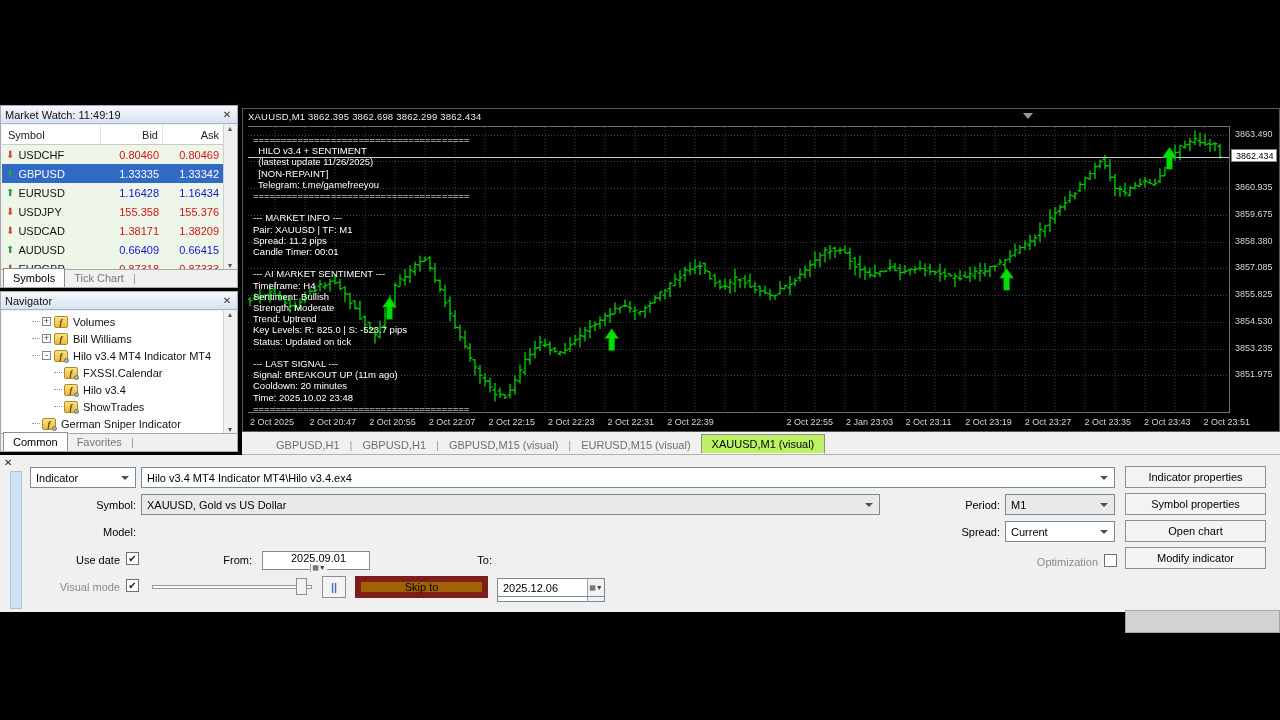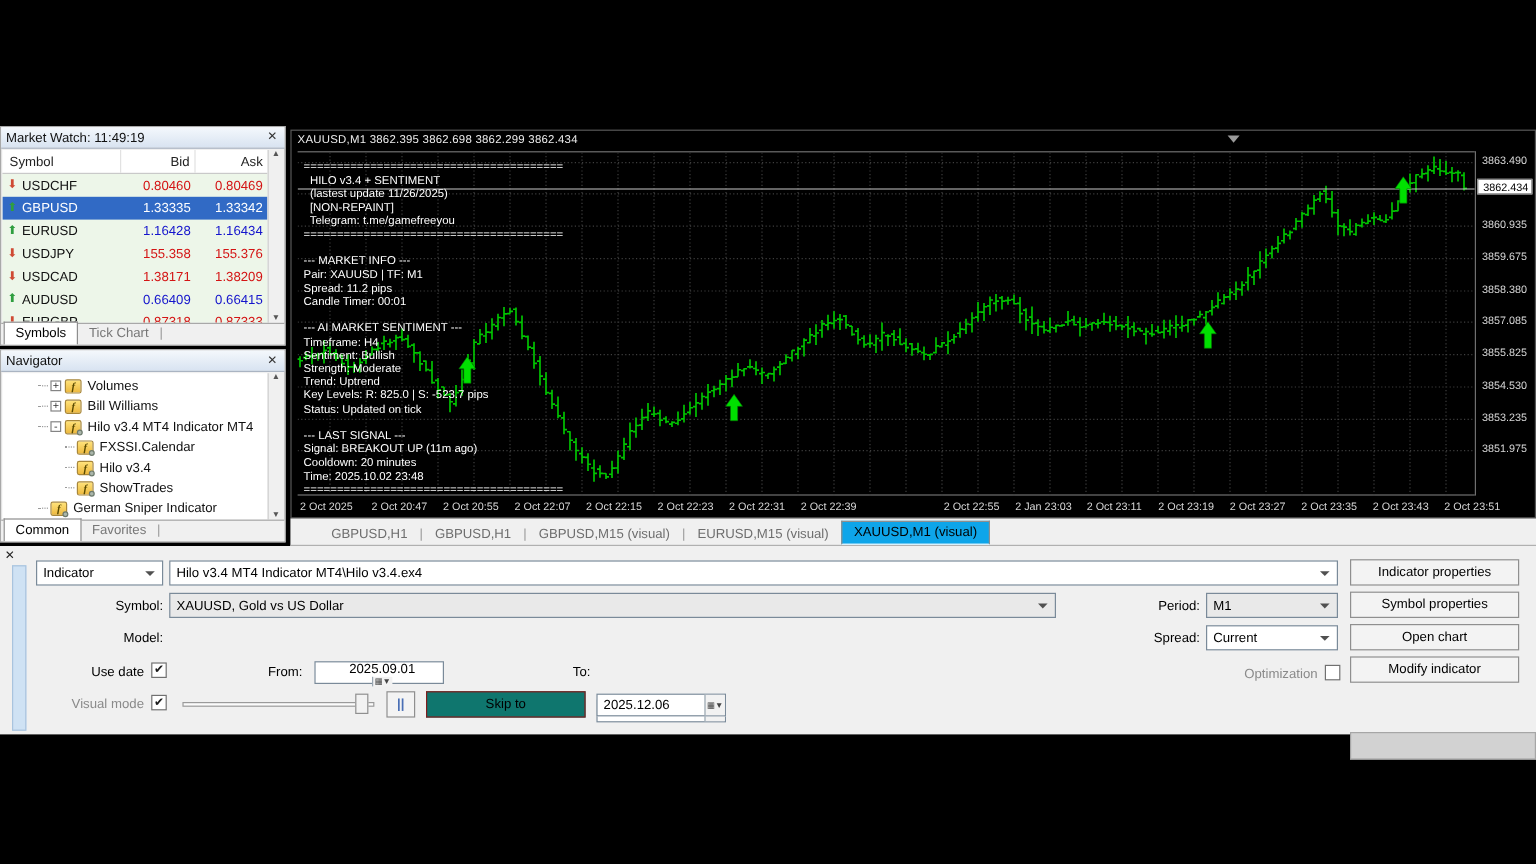--- a/index.html
+++ b/index.html
@@ -62,21 +62,21 @@
           font-size:9px;color:#000;text-align:left;padding:1px 0 0 4px;}
   #time-axis{position:absolute;left:5px;top:305px;width:981px;height:18px;}
   .tlabel{position:absolute;top:3px;font-size:9px;color:#d6d6d6;white-space:nowrap;}
   #shift-marker{position:absolute;left:780px;top:4px;width:0;height:0;border-left:5px solid transparent;
                 border-right:5px solid transparent;border-top:6px solid #9a9a9a;}
 
   
   #chart-tabs{left:242px;top:432px;width:1038px;height:23px;background:#f0f0f0;border-bottom:1px solid #b0b0b0;
               display:flex;align-items:flex-end;font-size:11px;padding-left:24px;}
   .ctab{color:#6e6e6e;padding:3px 10px;white-space:nowrap;}
-  .ctab.active{background:#0ea5e9;border:1px solid #8e8e8e;border-bottom:1px solid #fff;color:#000;}
+  .ctab.active{background:#bef264;border:1px solid #8e8e8e;border-bottom:1px solid #fff;color:#000;}
   .csep{color:#9a9a9a;padding:3px 0;}
 
   
   #tester{left:0;top:455px;width:1280px;height:157px;background:#f0f0f0;font-size:11px;}
   .tclose{position:absolute;left:4px;top:2px;font-size:10px;color:#222;}
   .bluestrip{position:absolute;left:10px;top:16px;width:12px;height:138px;background:#cfe2f4;border:1px solid #a9c4de;}
   .lbl{position:absolute;color:#000;white-space:nowrap;text-align:right;}
   .lbl.gray{color:#8a8a8a;}
   .combo,.tinput{position:absolute;height:21px;background:#fff;border:1px solid #7a8a99;display:flex;align-items:center;
          padding:0 20px 0 5px;white-space:nowrap;overflow:hidden;color:#000;}
@@ -85,21 +85,21 @@
   .tbtn{position:absolute;width:141px;height:22px;background:#f3f3f3;border:1px solid #8f8f8f;
         display:flex;align-items:center;justify-content:center;color:#000;}
   .cbx{position:absolute;width:13px;height:13px;background:#fff;border:1px solid #707070;font-size:10px;line-height:11px;text-align:center;color:#1a1a1a;}
   .dfield{position:absolute;height:19px;background:#fff;border:1px solid #7a8a99;display:flex;align-items:center;padding-left:5px;width:108px;}
   .dfield .dval{flex:1;}
   .ddbtn{width:17px;height:17px;border-left:1px solid #9aa7b2;background:#f2f2f2;display:flex;align-items:center;justify-content:center;gap:1px;font-size:7px;color:#444;}
   .slider{position:absolute;left:152px;top:130px;width:160px;height:4px;border:1px solid #9a9a9a;background:#fbfbfb;}
   .shandle{position:absolute;left:296px;top:123px;width:11px;height:17px;background:#f2f2f2;border:1px solid #8f8f8f;}
   .pausebtn{position:absolute;left:322px;top:121px;width:24px;height:22px;background:#f3f3f3;border:1px solid #8f8f8f;
             color:#4a6fb5;font-weight:bold;text-align:center;line-height:20px;}
-  .skipbtn{position:absolute;left:355px;top:121px;width:133px;height:22px;background:#0f766e;border:1px solid #7f1d1d;
+  .skipbtn{position:absolute;left:355px;top:121px;width:133px;height:22px;background:#a16207;border:6px solid #7f1d1d;
            display:flex;align-items:center;justify-content:center;}
   #br-block{left:1125px;top:610px;width:155px;height:23px;background:#d2d2d2;border:1px solid #a6a6a6;}
 </style>
 </head>
 <body>
 
 <div id="stage">
 
   <section id="mw" class="panel abs">
     <div class="ptitle">

